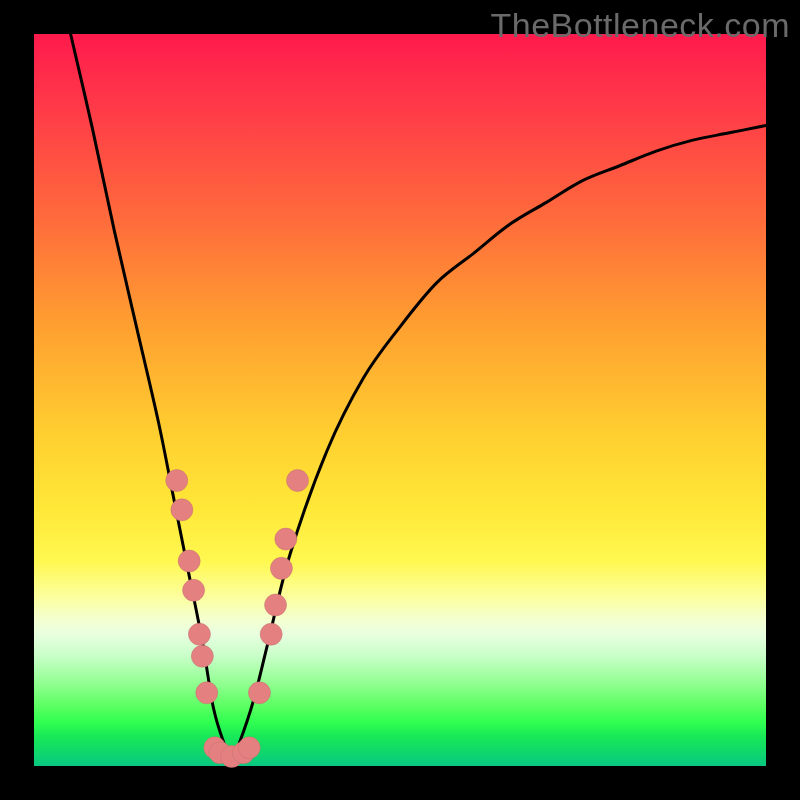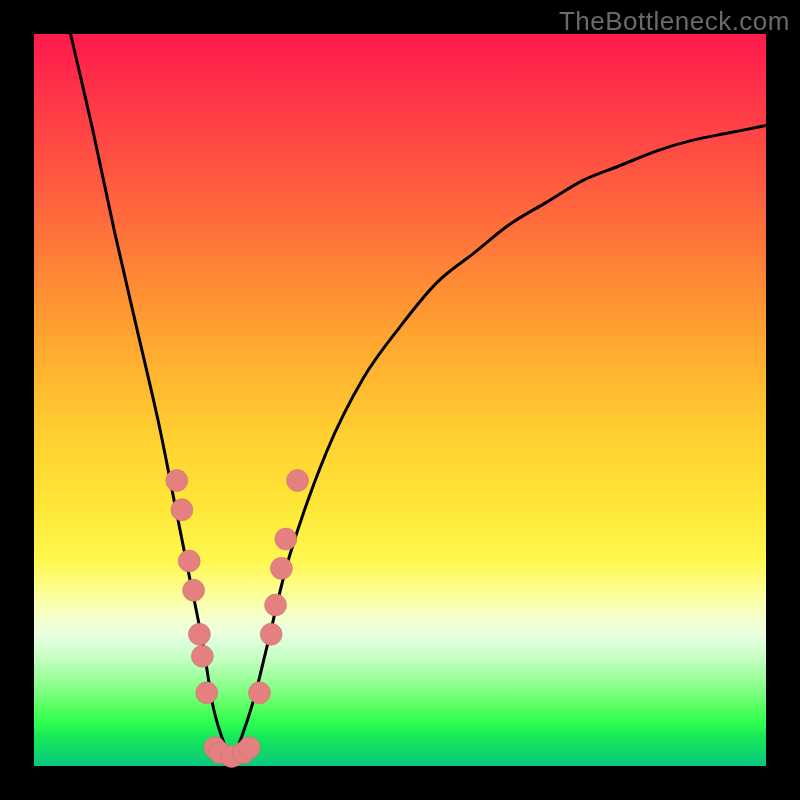--- a/index.html
+++ b/index.html
@@ -40,21 +40,21 @@
       #30ff50 94%,
       #18e858 96%,
       #0fd86a 98%,
       #08c882 100%);
   }
   .watermark {
     position: absolute;
     top: 6px;
     right: 10px;
     color: #6a6a6a;
-    font-size: 26px;
+    font-size: 34px;
     font-weight: 500;
     letter-spacing: 0.5px;
     z-index: 10;
     margin-left: 36px;
   }
   svg.curve-layer {
     position: absolute;
     left: 0;
     top: 0;
     width: 732px;

